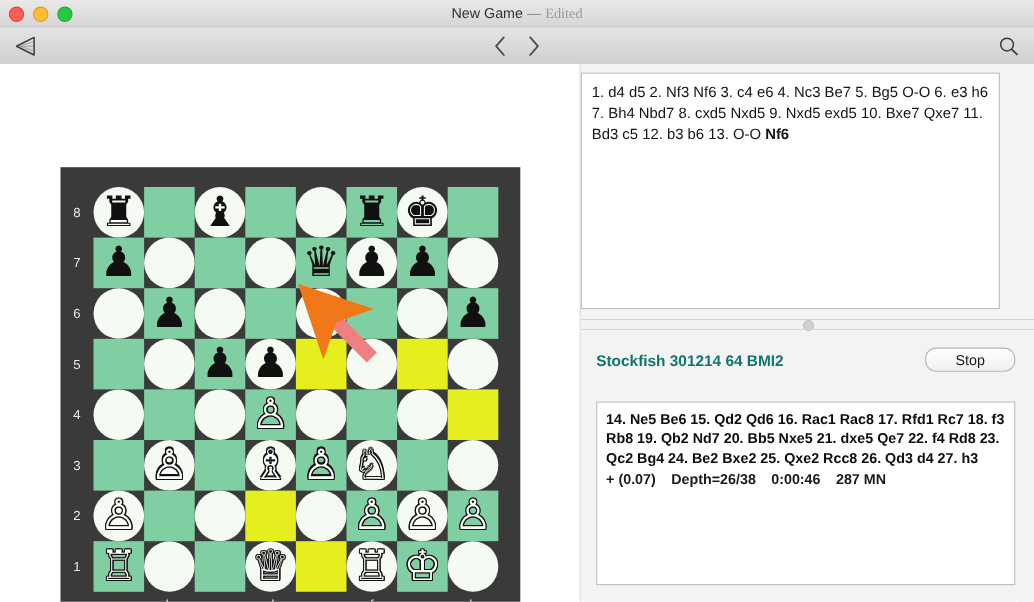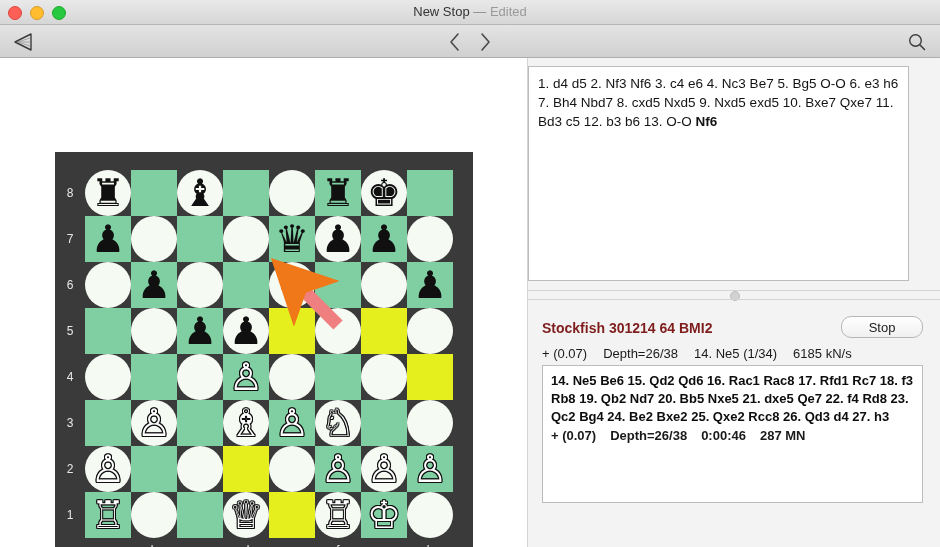--- a/index.html
+++ b/index.html
@@ -33,21 +33,21 @@
   .light.amber { background: #febc2e; border: 1px solid #d89d28; }
   .light.green { background: #28c840; border: 1px solid #1dac2b; }
   .title-text {
     position: absolute; left: 0; top: 4px; width: 940px;
     text-align: center;
     font-size: 13px; color: #3a3a3a;
     white-space: pre;
   }
   .title-text .doctitle { color: #333333; }
   .title-text .sep { color: #8b8b8b; }
-  .title-text .edited { color: #9a9a9a; }
+  .title-text .edited { color: #9a9a9a; font-family: Liberation Serif, serif; }
 
   
   .toolbar {
     position: absolute; left: 0; top: 25px;
     width: 940px; height: 33px;
     background: linear-gradient(to bottom, #e4e4e4, #d0d0d0);
     border-bottom: 1px solid #adadad;
     box-sizing: border-box;
   }
   .tb-btn {
@@ -166,21 +166,21 @@
     background: #d4d4d4;
   }
   .hsplit .knob {
     position: absolute; left: 202px; top: 1px;
     width: 8px; height: 8px; border-radius: 50%;
     background: #d2d2d2; border: 1px solid #bdbdbd;
   }
 
   .engine-title {
     position: absolute; left: 14px; top: 262px;
-    font-size: 14px; font-weight: bold; color: #7f1d1d;
+    font-size: 14px; font-weight: bold; color: #0f766e;
   }
   .stop-btn {
     position: absolute; left: 313px; top: 258px;
     width: 82px; height: 22px;
     background: linear-gradient(to bottom, #ffffff, #f0f0f0);
     border: 1px solid #b6b6b6;
     border-radius: 10px;
     display: flex; align-items: center; justify-content: center;
     font-size: 13px; color: #1a1a1a;
     box-sizing: border-box;
@@ -188,21 +188,21 @@
   }
   .engine-status {
     position: absolute; left: 14px; top: 288px;
     width: 381px;
     font-size: 13px; color: #1a1a1a;
   }
   .engine-status span { margin-right: 16px; }
 
   .pv-panel {
     position: absolute; left: 14px; top: 307px;
-    width: 381px; height: 138px;
+    width: 381px; height: 167px;
     background: #ffffff;
     border: 1px solid #bcbcbc;
     box-sizing: border-box;
     padding: 6px 8px;
     overflow: hidden;
   }
   .pv-text {
     font-size: 13px; line-height: 18px; color: #0d0d0d;
     font-weight: bold;
   }
@@ -217,21 +217,21 @@
 <body>
 
 <div id="app">
 
   <div class="titlebar">
     <div class="traffic">
       <div class="light red"></div>
       <div class="light amber"></div>
       <div class="light green"></div>
     </div>
-    <div class="title-text"><span class="doctitle">New Stop</span> <span class="sep">—</span> <span class="edited">Edited</span></div>
+    <div class="title-text"><span class="doctitle">New Game</span> <span class="sep">—</span> <span class="edited">Edited</span></div>
   </div>
 
   <div class="toolbar">
     <div class="tb-btn" id="btn-back">
       <svg width="22" height="18" viewBox="0 0 22 18">
         <polygon points="3,9 19,1 19,17" fill="none" stroke="#3c3c3c" stroke-width="1.4" stroke-linejoin="round"></polygon>
         <line x1="6" y1="9" x2="18" y2="5" stroke="#9a9a9a" stroke-width="0.8"></line>
         <line x1="6" y1="9" x2="18" y2="9" stroke="#9a9a9a" stroke-width="0.8"></line>
         <line x1="6" y1="9" x2="18" y2="13" stroke="#9a9a9a" stroke-width="0.8"></line>
       </svg>
@@ -417,23 +417,20 @@
 
       <div class="hsplit">
         <div class="line-top"></div>
         <div class="knob"></div>
         <div class="line-bot"></div>
       </div>
 
       <div class="engine-title">Stockfish 301214 64 BMI2</div>
       <div class="stop-btn">Stop</div>
 
-      <div class="engine-status">
-        <span>+ (0.07)</span><span>Depth=26/38</span><span>14. Ne5 (1/34)</span><span>6185 kN/s</span>
-      </div>
 
       <div class="pv-panel">
         <div class="pv-text">14. Ne5 Be6 15. Qd2 Qd6 16. Rac1 Rac8 17. Rfd1 Rc7 18. f3 Rb8 19. Qb2 Nd7 20. Bb5 Nxe5 21. dxe5 Qe7 22. f4 Rd8 23. Qc2 Bg4 24. Be2 Bxe2 25. Qxe2 Rcc8 26. Qd3 d4 27. h3</div>
         <div class="pv-summary">
           <span>+ (0.07)</span><span>Depth=26/38</span><span>0:00:46</span><span>287 MN</span>
         </div>
       </div>
 
     </div>
   </div>

